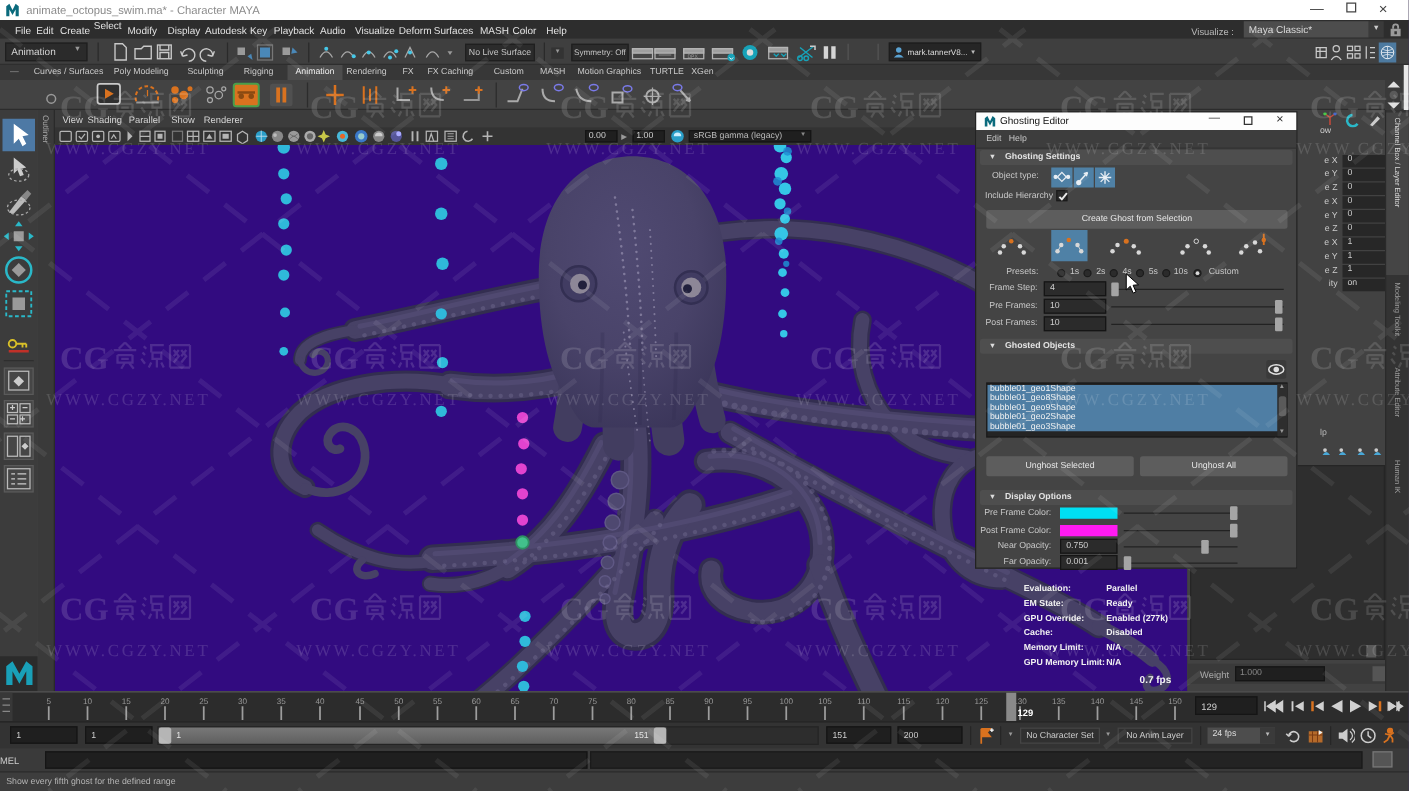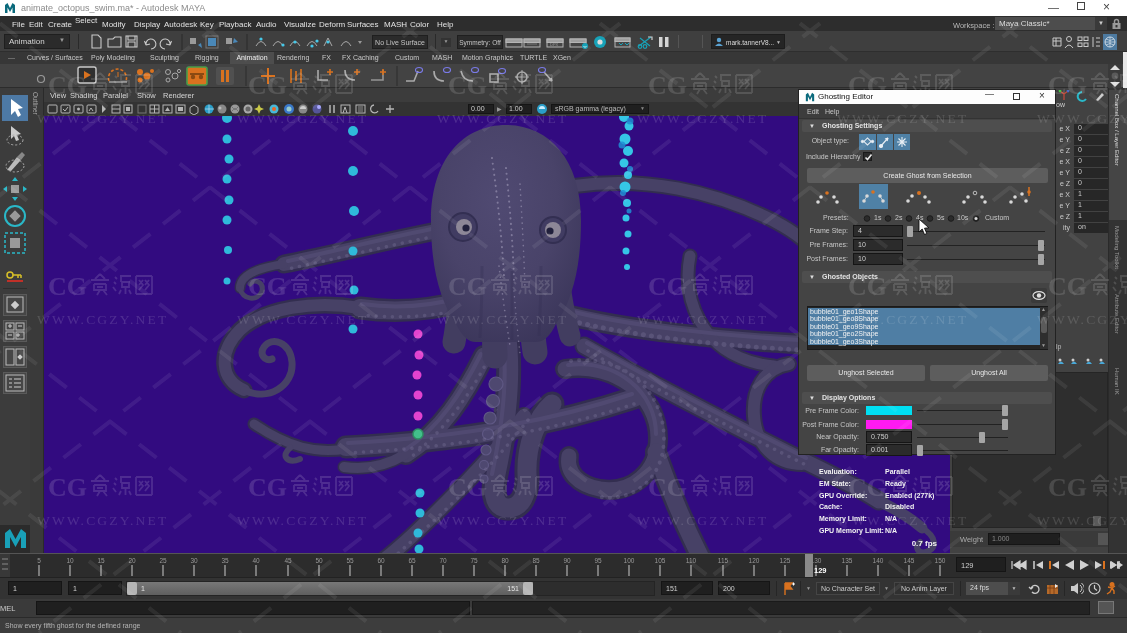--- a/index.html
+++ b/index.html
@@ -10,21 +10,21 @@
   .fld { background:#1f1f1f; border:1px solid #151515; color:#cfcfcf; }
 </style>
 </head>
 <body>
 <div id="root">
 
   <div class="abs" style="left:0;top:0;width:1127px;height:16px;background:#ffffff;">
     <svg class="abs" style="left:4px;top:2px" width="12" height="12" viewBox="0 0 12 12">
       <path d="M1 11 L1 3 L3.5 1 L6 6 L8.5 1 L11 3 L11 11 L8.5 11 L8.5 5.5 L6 10 L3.5 5.5 L3.5 11 Z" fill="#0a6a7c"></path>
     </svg>
-    <span class="abs" style="left:21px;top:3px;font-size:9px;color:#8a8a8a;">animate_octopus_swim.ma* - Autodesk MAYA</span>
+    <span class="abs" style="left:21px;top:3px;font-size:9px;color:#8a8a8a;">animate_octopus_swim.ma* - Character MAYA</span>
     <span class="abs" style="left:1048px;top:1px;font-size:11px;color:#444;">—</span>
     <span class="abs" style="left:1077px;top:2px;width:8px;height:8px;border:1px solid #444;"></span>
     <span class="abs" style="left:1103px;top:0px;font-size:12px;color:#444;">×</span>
   </div>
 
   <div class="abs" style="left:0;top:16px;width:1127px;height:15px;background:#2d2d2d;color:#e2e2e2;font-size:8px;">
     <span class="abs" style="left:12px;top:4px;">File</span>
     <span class="abs" style="left:29px;top:4px;">Edit</span>
     <span class="abs" style="left:48px;top:4px;">Create</span>
     <span class="abs" style="left:75px;top:0;">Select</span>
@@ -33,21 +33,21 @@
     <span class="abs" style="left:164px;top:4px;">Autodesk</span>
     <span class="abs" style="left:200px;top:4px;">Key</span>
     <span class="abs" style="left:219px;top:4px;">Playback</span>
     <span class="abs" style="left:256px;top:4px;">Audio</span>
     <span class="abs" style="left:284px;top:4px;">Visualize</span>
     <span class="abs" style="left:319px;top:4px;">Deform</span>
     <span class="abs" style="left:347px;top:4px;">Surfaces</span>
     <span class="abs" style="left:384px;top:4px;">MASH</span>
     <span class="abs" style="left:410px;top:4px;">Color</span>
     <span class="abs" style="left:437px;top:4px;">Help</span>
-    <span class="abs" style="left:953px;top:4.5px;color:#b8b8b8;font-size:7.5px;">Workspace :</span>
+    <span class="abs" style="left:953px;top:4.5px;color:#b8b8b8;font-size:7.5px;">Visualize :</span>
     <div class="abs" style="left:995px;top:1px;width:100px;height:13px;background:#4d4d4d;color:#dcdcdc;font-size:8px;padding:2px 4px;">Maya Classic*</div>
     <div class="abs" style="left:1095px;top:1px;width:12px;height:13px;background:#3a3a3a;color:#ccc;font-size:6px;text-align:center;line-height:13px;">▼</div>
     <svg class="abs" style="left:1111px;top:2px" width="11" height="12" viewBox="0 0 11 12">
         <rect x="1.5" y="5" width="8" height="6" fill="#9a9a9a"></rect>
         <path d="M3.5 5 V3.5 a2 2 0 0 1 4 0 V5" stroke="#9a9a9a" stroke-width="1.5" fill="none"></path>
         <rect x="4.5" y="7" width="2" height="2.4" fill="#333"></rect>
       </svg>
   </div>
 
   <div class="abs" id="toolbar" style="left:0;top:31px;width:1127px;height:21px;background:#3f3f3f;border-bottom:1px solid #2e2e2e;">
@@ -647,21 +647,21 @@
 
     <div class="abs" style="left:158px;top:0;width:19px;height:465px;background:#333;border-left:1px solid #2a2a2a;">
       <div class="abs" style="left:0;top:2px;width:19px;height:130px;background:#454545;"></div>
       <span class="abs" style="left:5px;top:6px;color:#ddd;font-size:6px;writing-mode:vertical-rl;">Channel Box / Layer Editor</span>
       <span class="abs" style="left:5px;top:138px;color:#9a9a9a;font-size:6px;writing-mode:vertical-rl;">Modeling Toolkit</span>
       <span class="abs" style="left:5px;top:206px;color:#9a9a9a;font-size:6px;writing-mode:vertical-rl;">Attribute Editor</span>
       <span class="abs" style="left:5px;top:280px;color:#9a9a9a;font-size:6px;writing-mode:vertical-rl;">Human IK</span>
     </div>
   </div>
 
-  <div class="abs" id="dialog" style="left:798px;top:89px;width:258px;height:366px;background:#444444;border:1px solid #222;font-size:7px;color:#c8c8c8;">
+  <div class="abs" id="dialog" style="left:780px;top:89px;width:258px;height:366px;background:#444444;border:1px solid #222;font-size:7px;color:#c8c8c8;">
 
     <div class="abs" style="left:0;top:0;width:256px;height:14px;background:#fdfdfd;">
       <svg class="abs" style="left:6px;top:2px" width="10" height="10" viewBox="0 0 12 12">
           <path d="M1 11 L1 3 L3.5 1 L6 6 L8.5 1 L11 3 L11 11 L8.5 11 L8.5 5.5 L6 10 L3.5 5.5 L3.5 11 Z" fill="#0a6a7c"></path>
         </svg>
       <span class="abs" style="left:19px;top:2px;color:#111;font-size:8px;">Ghosting Editor</span>
       <span class="abs" style="left:186px;top:-1px;color:#333;font-size:9px;">—</span>
       <span class="abs" style="left:214px;top:3px;width:7px;height:7px;border:1px solid #333;"></span>
       <span class="abs" style="left:240px;top:0px;color:#333;font-size:10px;">×</span>
     </div>

